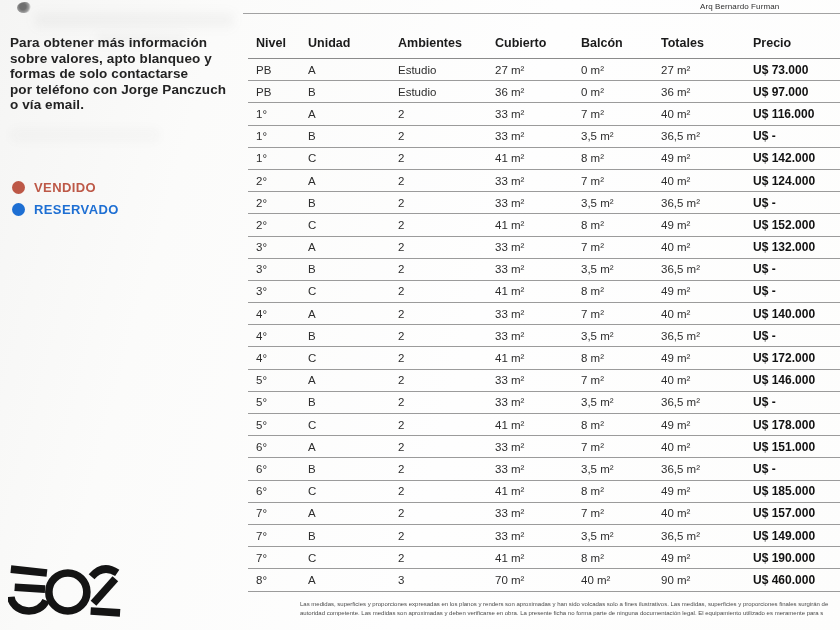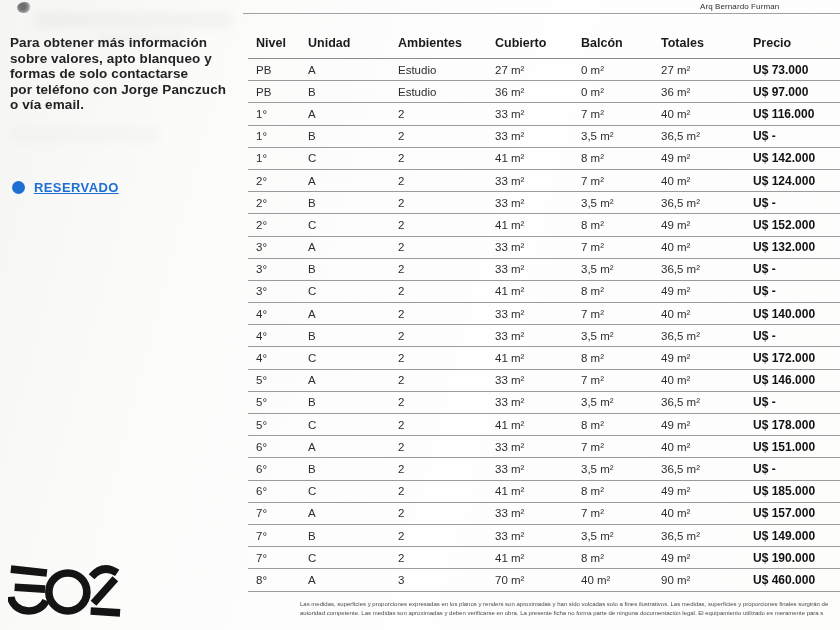--- a/index.html
+++ b/index.html
@@ -65,22 +65,26 @@
   <div class="sidebar-info">
     <div>Para obtener más información</div>
     <div>sobre valores, apto blanqueo y</div>
     <div>formas de solo contactarse</div>
     <div>por teléfono con Jorge Panczuch</div>
     <div>o vía email.</div>
   </div>
 
   <div class="legend">
     <div class="legend-row">
+      <span class="legend-dot" style="background: rgb(189, 88, 71);"></span>
+      <span class="legend-label" style="color: rgb(189, 88, 71);">VENDIDO</span>
+    </div>
+    <div class="legend-row">
       <span class="legend-dot" style="background: rgb(30, 111, 211);"></span>
-      <span class="legend-label" style="color: rgb(30, 111, 211); text-decoration: underline;">RESERVADO</span>
+      <span class="legend-label" style="color: rgb(30, 111, 211);">RESERVADO</span>
     </div>
   </div>
 
   <div class="logo" aria-label="302">
     <svg viewBox="0 0 120 60">
       <g stroke="#141414" stroke-width="8" fill="none">
 
         <path d="M3,7 L41,11"></path>
         <path d="M7,26 L39,28"></path>
         <path d="M3,36 A19,16 0 0 0 40,40"></path>

